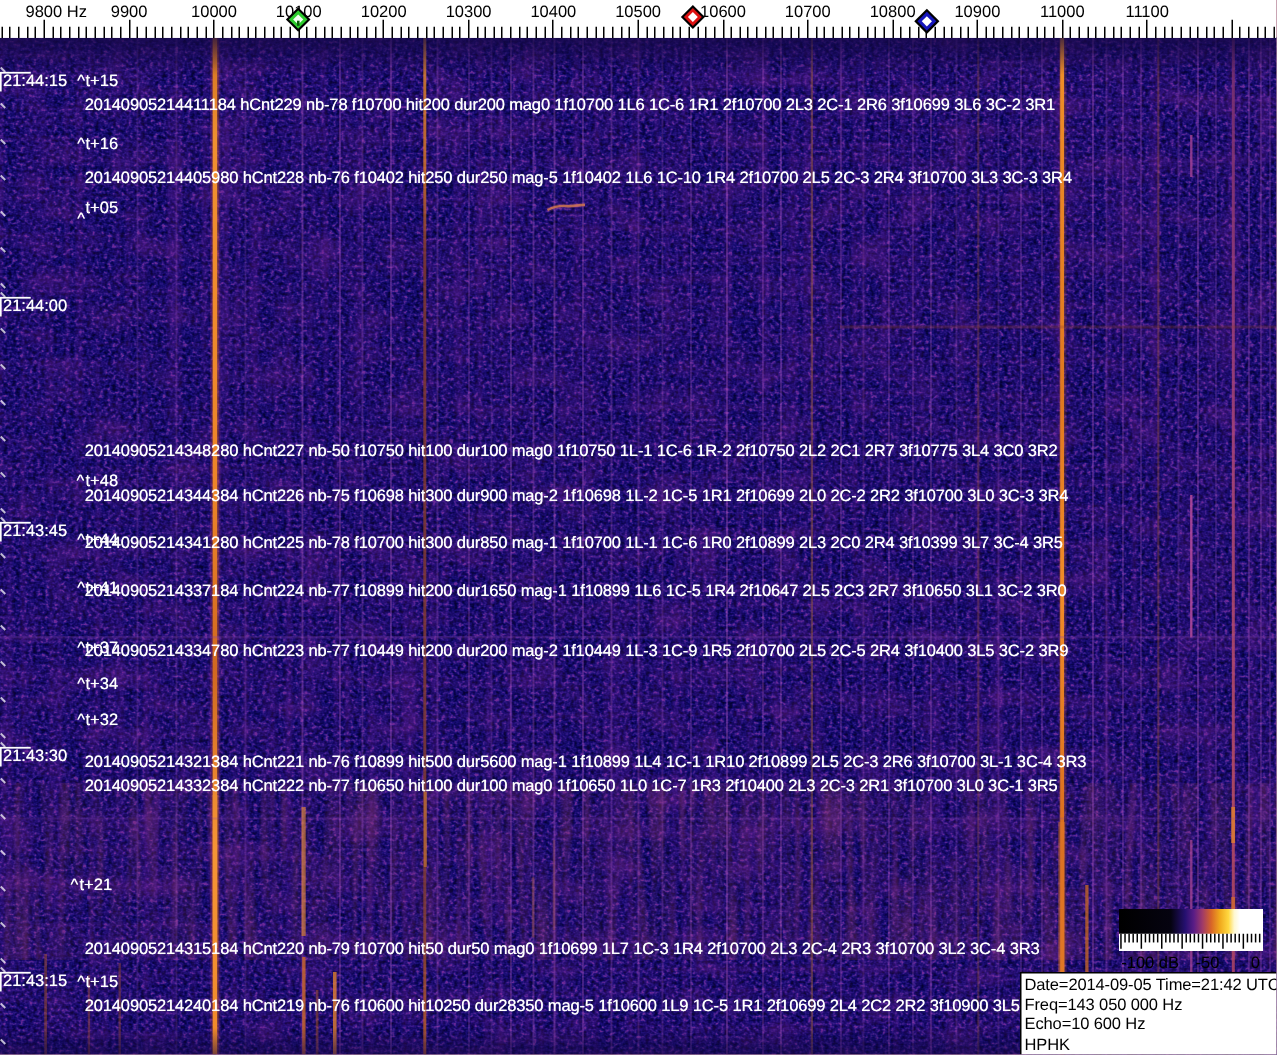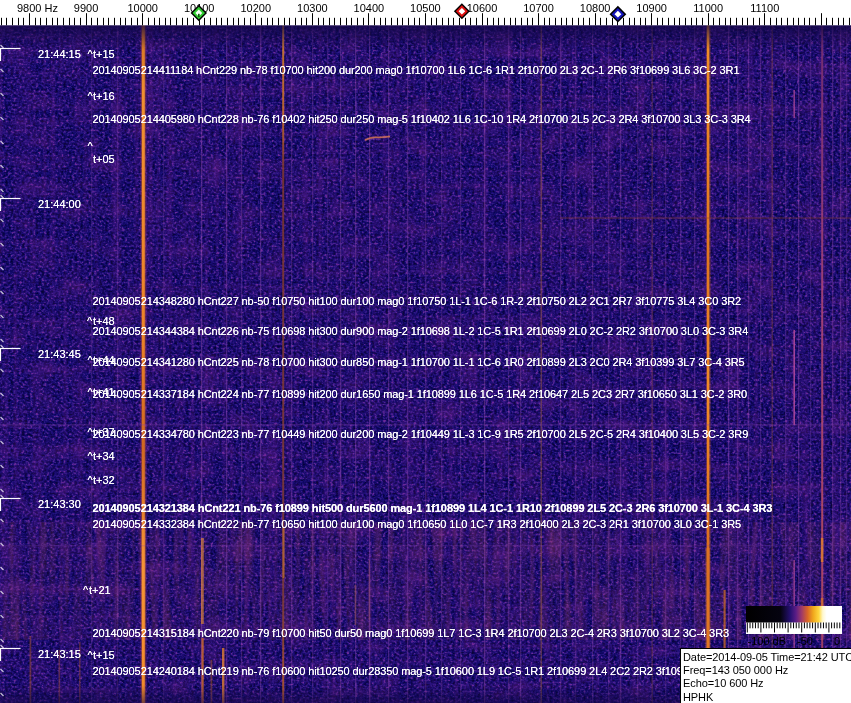--- a/index.html
+++ b/index.html
@@ -1,19 +1,19 @@
 <!DOCTYPE html>
 <html><head>
 <meta charset="utf-8">
 <style>
   html,body{margin:0;padding:0;background:#fff;}
   #stage{position:relative;width:851px;height:703px;overflow:hidden;
          font-family:"Liberation Sans",sans-serif;background:#b91c1c;}
   #stage>svg{position:absolute;left:0;top:0;}
-  .tx{position:absolute;color:#fff;font-size:11px;line-height:11px;white-space:pre;text-shadow:0 0 0.5px #fff;padding-left:36px;}
+  .tx{position:absolute;color:#fff;font-size:11px;line-height:11px;white-space:pre;text-shadow:0 0 0.5px #fff;}
   .dline{letter-spacing:-0.10px;}
 </style>
 </head>
 <body>
 <div id="stage">
 <svg width="851" height="703" xmlns="http://www.w3.org/2000/svg">
 <defs>
   <filter id="fine" x="0" y="0" width="100%" height="100%" color-interpolation-filters="sRGB">
     <feTurbulence type="fractalNoise" baseFrequency="0.36 0.44" numOctaves="2" seed="3"></feTurbulence>
     <feColorMatrix type="matrix" values="1.75 0 0 0 -0.375  1.75 0 0 0 -0.375  1.75 0 0 0 -0.375  0 0 0 0 1"></feColorMatrix>
@@ -419,29 +419,29 @@
 
 <div id="texts">
 <div class="tx dline" style="left:56.5px;top:64.5px;">20140905214411184 hCnt229 nb-78 f10700 hit200 dur200 mag0 1f10700 1L6 1C-6 1R1 2f10700 2L3 2C-1 2R6 3f10699 3L6 3C-2 3R1</div>
 <div class="tx dline" style="left:56.5px;top:113.5px;">20140905214405980 hCnt228 nb-76 f10402 hit250 dur250 mag-5 1f10402 1L6 1C-10 1R4 2f10700 2L5 2C-3 2R4 3f10700 3L3 3C-3 3R4</div>
 <div class="tx dline" style="left:56.5px;top:296.0px;">20140905214348280 hCnt227 nb-50 f10750 hit100 dur100 mag0 1f10750 1L-1 1C-6 1R-2 2f10750 2L2 2C1 2R7 3f10775 3L4 3C0 3R2</div>
 <div class="tx dline" style="left:56.5px;top:326.0px;">20140905214344384 hCnt226 nb-75 f10698 hit300 dur900 mag-2 1f10698 1L-2 1C-5 1R1 2f10699 2L0 2C-2 2R2 3f10700 3L0 3C-3 3R4</div>
 <div class="tx dline" style="left:56.5px;top:356.5px;">20140905214341280 hCnt225 nb-78 f10700 hit300 dur850 mag-1 1f10700 1L-1 1C-6 1R0 2f10899 2L3 2C0 2R4 3f10399 3L7 3C-4 3R5</div>
 <div class="tx dline" style="left:56.5px;top:388.5px;">20140905214337184 hCnt224 nb-77 f10899 hit200 dur1650 mag-1 1f10899 1L6 1C-5 1R4 2f10647 2L5 2C3 2R7 3f10650 3L1 3C-2 3R0</div>
 <div class="tx dline" style="left:56.5px;top:428.5px;">20140905214334780 hCnt223 nb-77 f10449 hit200 dur200 mag-2 1f10449 1L-3 1C-9 1R5 2f10700 2L5 2C-5 2R4 3f10400 3L5 3C-2 3R9</div>
 <div class="tx dline" style="left:56.5px;top:471px;margin-top:48px;">20140905214332384 hCnt222 nb-77 f10650 hit100 dur100 mag0 1f10650 1L0 1C-7 1R3 2f10400 2L3 2C-3 2R1 3f10700 3L0 3C-1 3R5</div>
-<div class="tx dline" style="left:56.5px;top:502.5px;font-weight:bold;">20140905214321384 hCnt221 nb-76 f10899 hit500 dur5600 mag-1 1f10899 1L4 1C-1 1R10 2f10899 2L5 2C-3 2R6 3f10700 3L-1 3C-4 3R3</div>
+<div class="tx dline" style="left:56.5px;top:502.5px;">20140905214321384 hCnt221 nb-76 f10899 hit500 dur5600 mag-1 1f10899 1L4 1C-1 1R10 2f10899 2L5 2C-3 2R6 3f10700 3L-1 3C-4 3R3</div>
 <div class="tx dline" style="left:56.5px;top:627.5px;text-align:right;">20140905214315184 hCnt220 nb-79 f10700 hit50 dur50 mag0 1f10699 1L7 1C-3 1R4 2f10700 2L3 2C-4 2R3 3f10700 3L2 3C-4 3R3</div>
 <div class="tx dline" style="left:56.5px;top:665.5px;">20140905214240184 hCnt219 nb-76 f10600 hit10250 dur28350 mag-5 1f10600 1L9 1C-5 1R1 2f10699 2L4 2C2 2R2 3f10900 3L5 3C-2 3R4</div>
 <div class="tx" style="left:51.5px;top:48.5px;">^</div>
 <div class="tx" style="left:57px;top:48.5px;">t+15</div>
 <div class="tx" style="left:51.5px;top:90.5px;">^</div>
 <div class="tx" style="left:57px;top:90.5px;">t+16</div>
 <div class="tx" style="left:51.5px;top:140.5px;">^</div>
-<div class="tx" style="left:57px;top:154px;">t+05</div>
+<div class="tx" style="left:57px;top:134px;">t+05</div>
 <div class="tx" style="left:51.0px;top:315.5px;">^</div>
 <div class="tx" style="left:57px;top:315.5px;">t+48</div>
 <div class="tx" style="left:51.5px;top:354.5px;">^</div>
 <div class="tx" style="left:57px;top:354.5px;">t+44</div>
 <div class="tx" style="left:51.5px;top:386.5px;">^</div>
 <div class="tx" style="left:57px;top:386.5px;">t+41</div>
 <div class="tx" style="left:51.5px;top:426.5px;">^</div>
 <div class="tx" style="left:57px;top:426.5px;">t+37</div>
 <div class="tx" style="left:51.5px;top:450.5px;">^</div>
 <div class="tx" style="left:57px;top:450.5px;">t+34</div>

